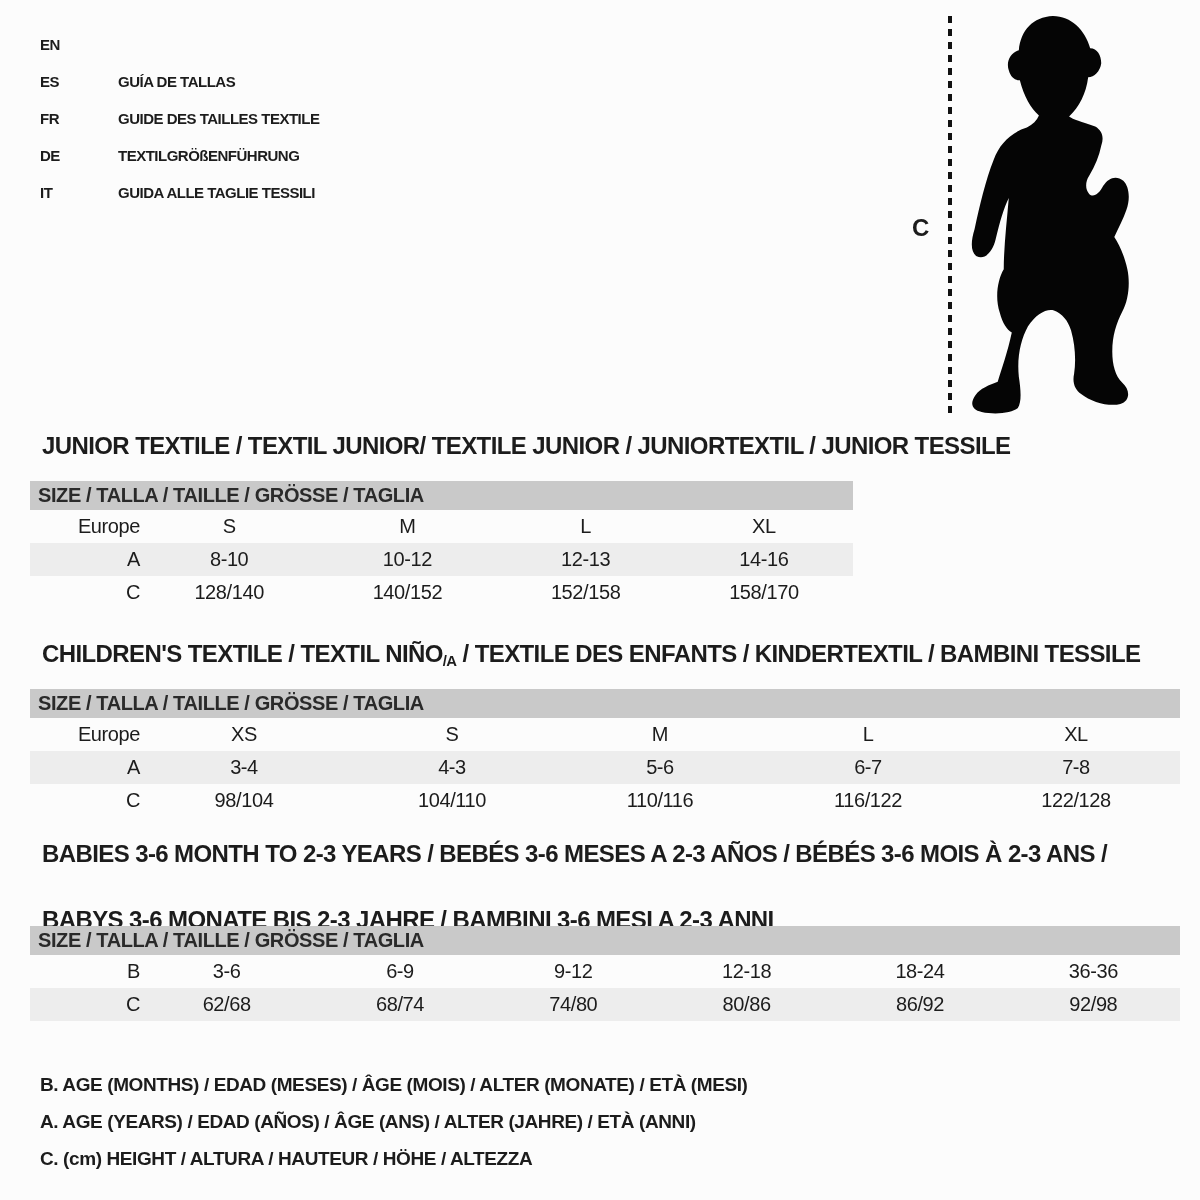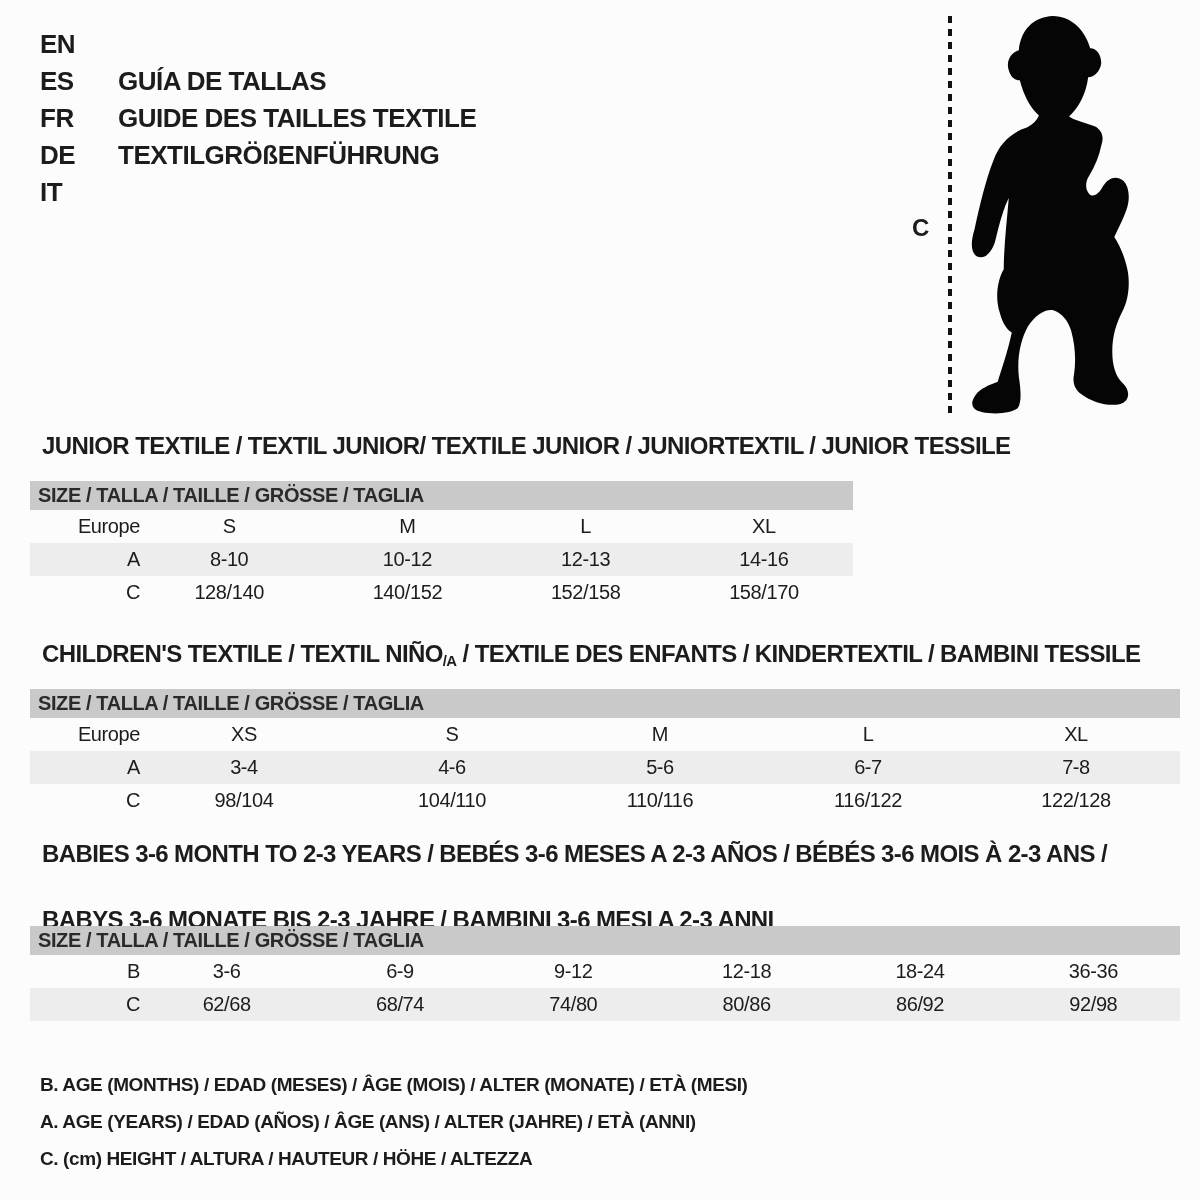--- a/index.html
+++ b/index.html
@@ -7,21 +7,21 @@
     width:1200px;height:1200px;position:relative;
     background:#fcfcfc;color:#1c1c1c;
     font-family:"Liberation Sans", sans-serif;
     letter-spacing:-0.3px;
     overflow:hidden;
   }
   .abs{position:absolute;}
 
   
   .lang-block{left:40px;top:26px;}
-  .lang-row{display:flex;line-height:37px;font-weight:bold;font-size:26px;letter-spacing:-0.5px;}
+  .lang-row{display:flex;line-height:37px;font-weight:bold;font-size:15px;letter-spacing:-0.5px;}
   .lang-code{width:78px;flex:0 0 78px;}
 
   
   .dash-line{left:948px;top:16px;width:4px;height:400px;
     background:repeating-linear-gradient(to bottom,#111 0 7px,transparent 7px 13px);}
   .measure-c{left:912px;top:214px;font-weight:bold;font-size:24px;}
   .silhouette{left:968px;top:14px;}
 
   
   .sec-title{font-weight:bold;font-size:24px;letter-spacing:-0.6px;white-space:nowrap;}
@@ -56,20 +56,21 @@
   <div class="lang-row">
     <span class="lang-code">FR</span>
     <span>GUIDE DES TAILLES TEXTILE</span>
   </div>
   <div class="lang-row">
     <span class="lang-code">DE</span>
     <span>TEXTILGRÖßENFÜHRUNG</span>
   </div>
   <div class="lang-row">
     <span class="lang-code">IT</span>
+    <span>GUIDA ALLE TAGLIE TESSILI</span>
   </div>
 </div>
 
 <div class="abs dash-line"></div>
 <div class="abs measure-c">C</div>
 <svg class="abs silhouette" width="172" height="404" viewBox="0 0 170 402" xmlns="http://www.w3.org/2000/svg">
   <path fill="#050505" d="M84 2
     C64 3 52 16 50 36
     C42 38 37 47 40 56
     C42 63 46 66 51 66
@@ -170,21 +171,21 @@
     <td class="lbl">Europe</td>
     <td>XS</td>
     <td>S</td>
     <td>M</td>
     <td>L</td>
     <td>XL</td>
   </tr>
   <tr class="shaded">
     <td class="lbl">A</td>
     <td>3-4</td>
-    <td>4-6</td>
+    <td>4-3</td>
     <td>5-6</td>
     <td>6-7</td>
     <td>7-8</td>
   </tr>
   <tr>
     <td class="lbl">C</td>
     <td>98/104</td>
     <td>104/110</td>
     <td>110/116</td>
     <td>116/122</td>

